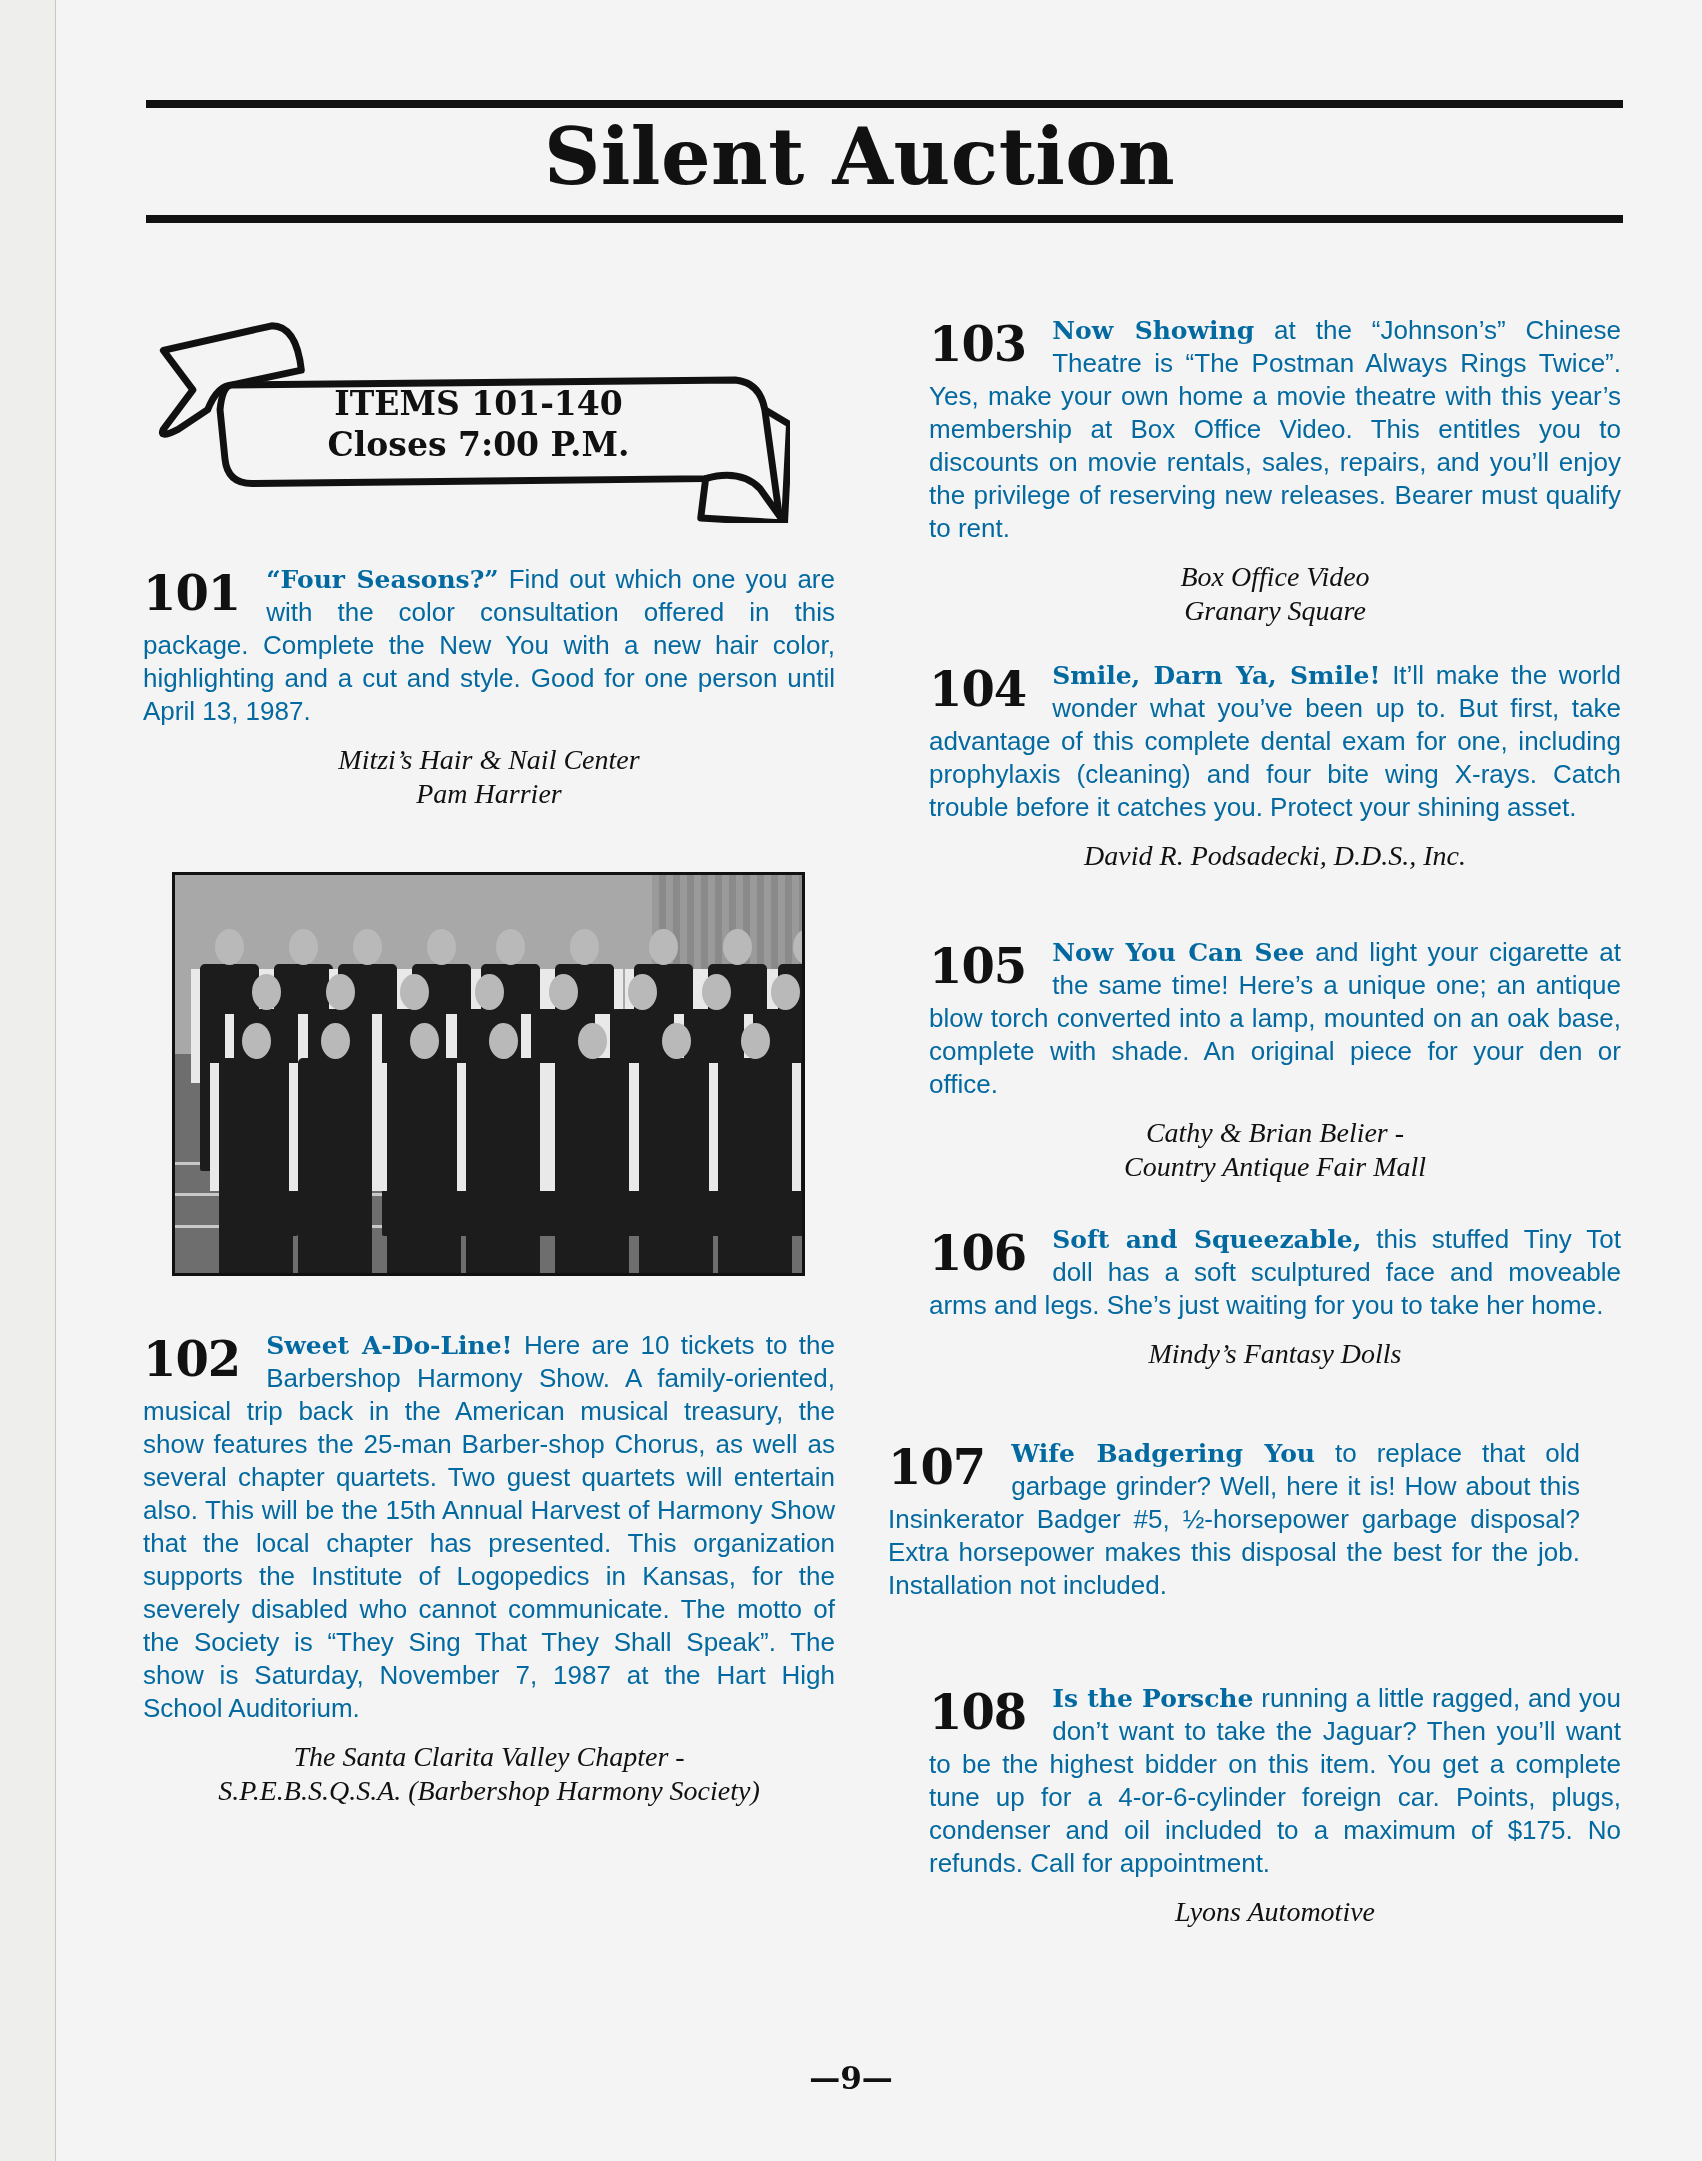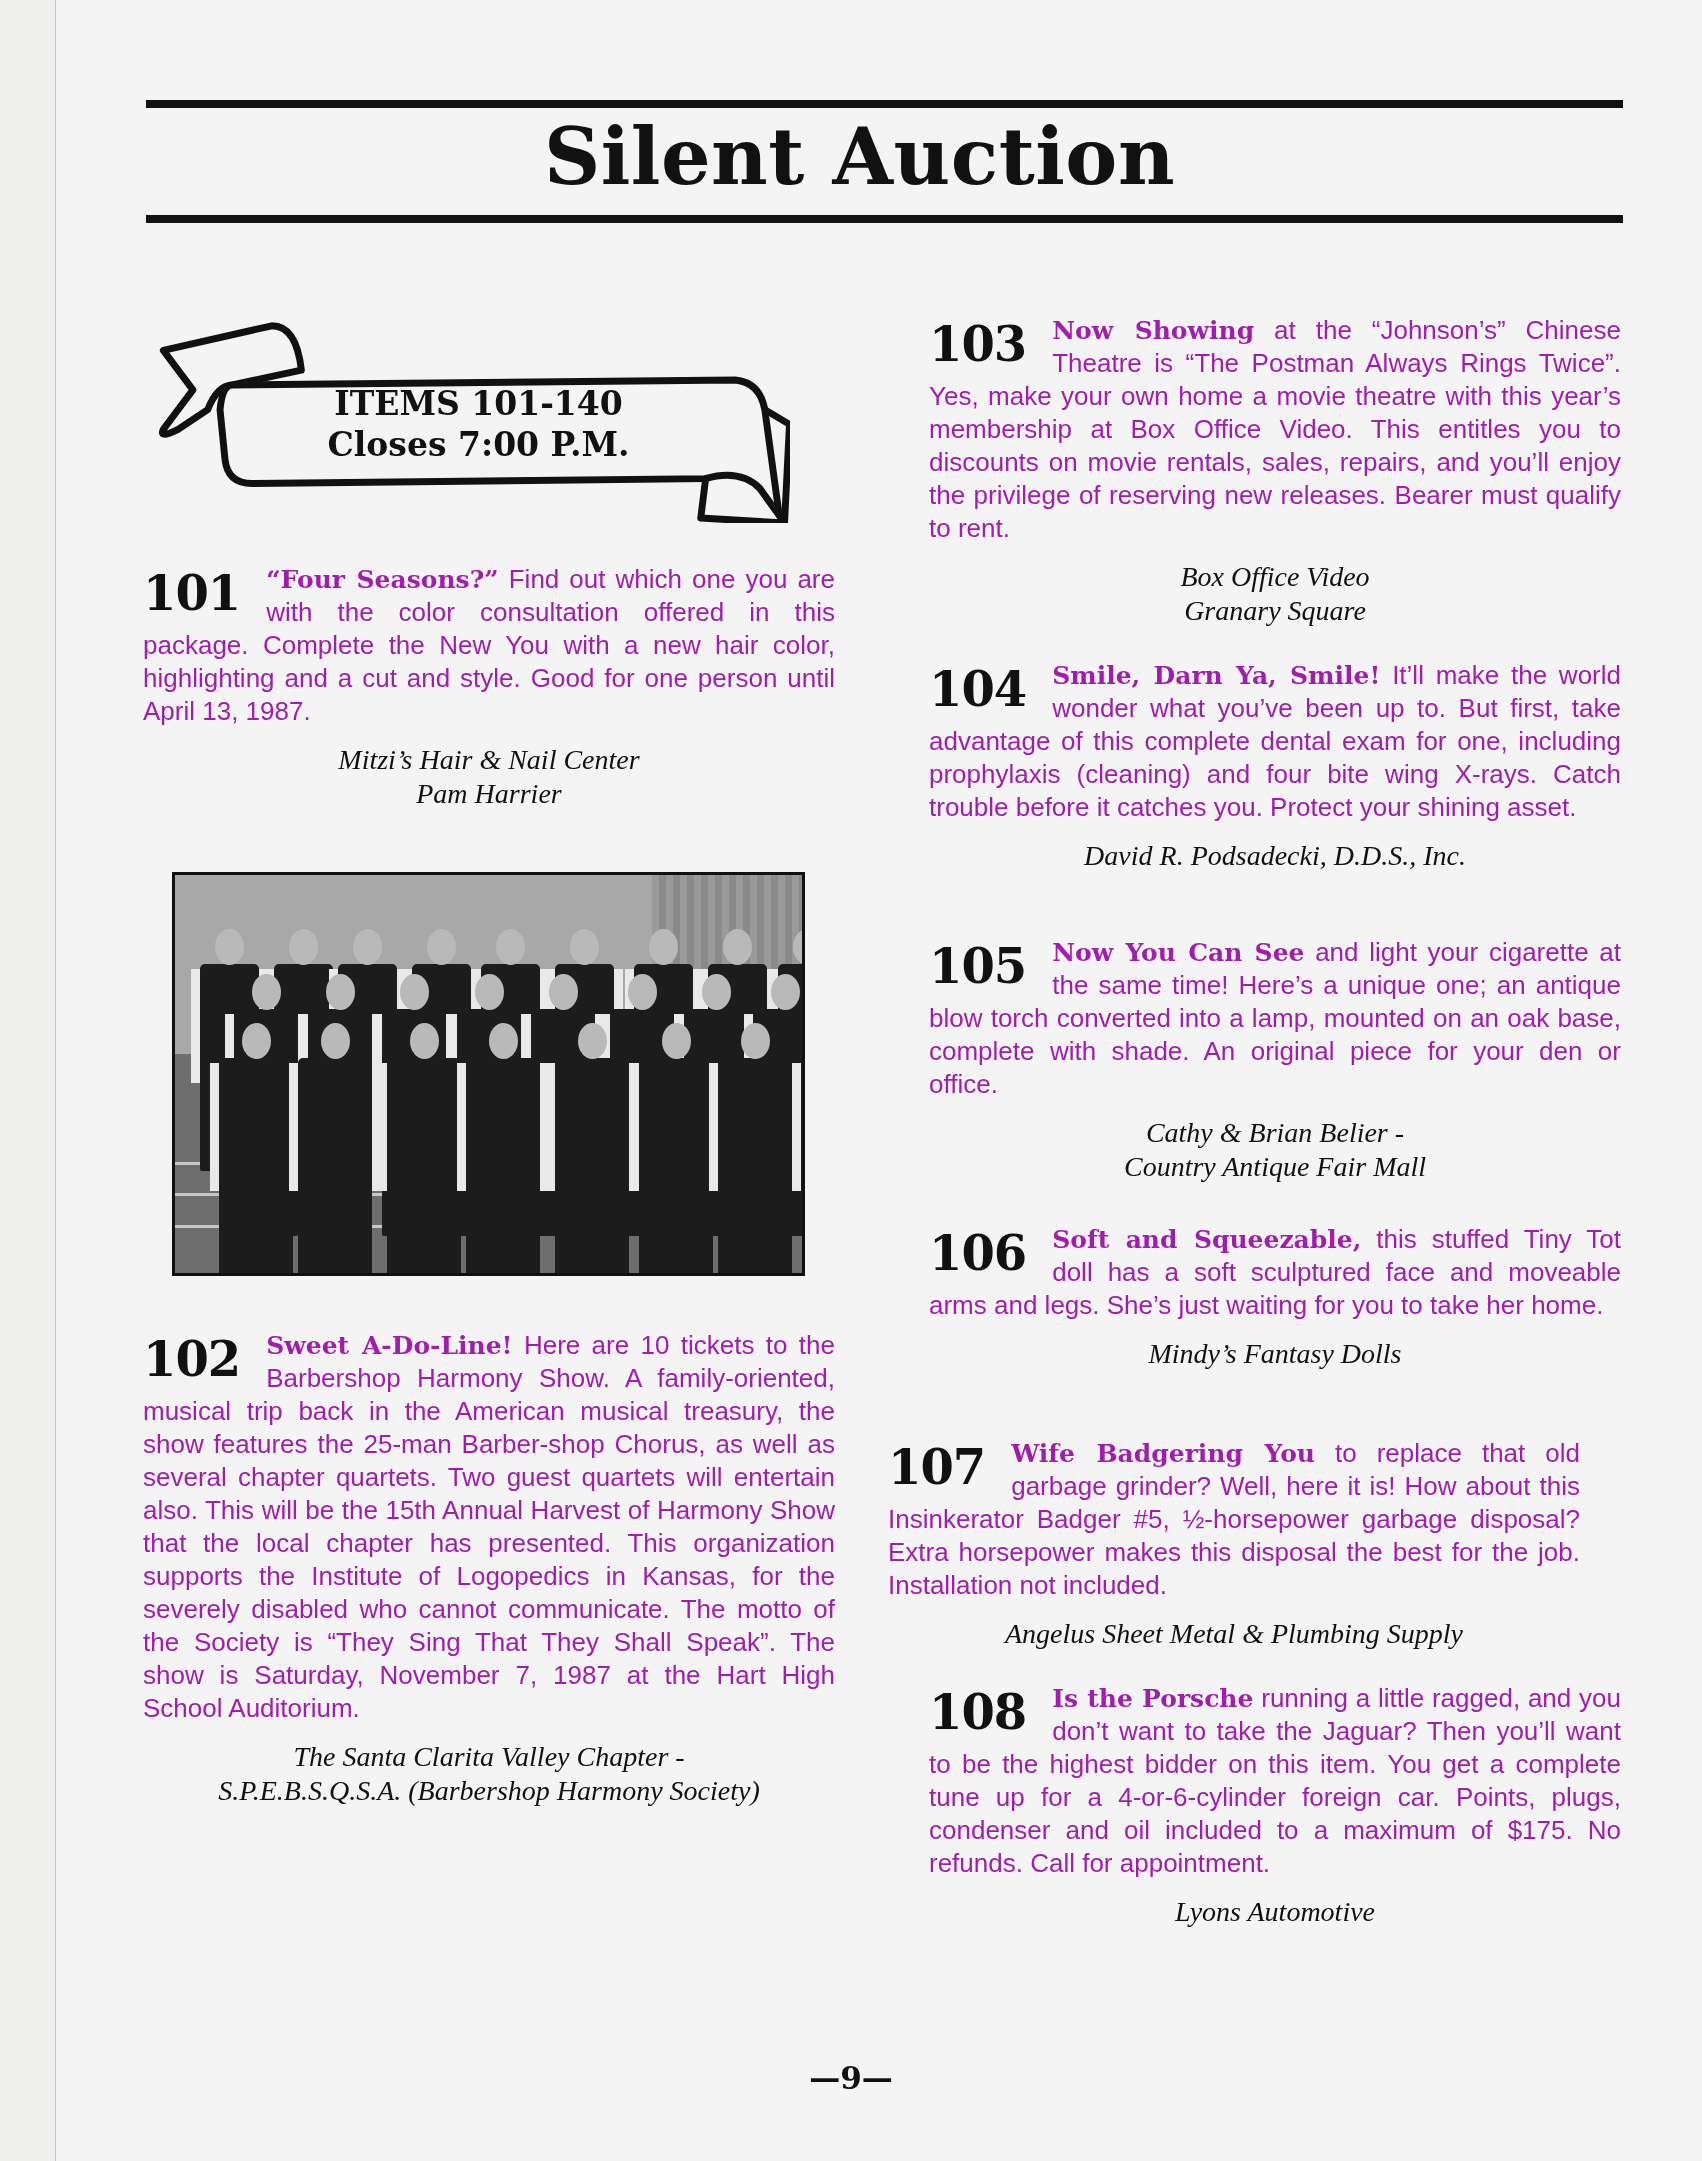--- a/index.html
+++ b/index.html
@@ -29,21 +29,21 @@
   .banner-text {
     position: absolute; left: 59px; width: 543px; top: 72px; text-align: center;
     font-family: "DejaVu Serif", serif; font-weight: bold; font-size: 33px; line-height: 41px;
   }
   .item { position: absolute; left: 0; width: 692px; }
   .item-number {
     float: left; font-family: "DejaVu Serif", serif; font-weight: bold;
     font-size: 48px; line-height: 54px; margin: 3px 26px 0 0; letter-spacing: -1px;
   }
   .item-body {
-    font-size: 26px; line-height: 33px; text-align: justify; color: #a21caf;
+    font-size: 26px; line-height: 33px; text-align: justify; color: #0369a1;
   }
   .item-title {
     font-family: "DejaVu Serif", serif; font-weight: bold; font-size: 25px;
   }
   .donor {
     text-align: center; font-family: "Liberation Serif", serif; font-style: italic;
     font-size: 28px; line-height: 34px; margin-top: 15px;
   }
   .photo {
     position: absolute; left: 172px; top: 872px; width: 627px; height: 398px;
@@ -266,23 +266,20 @@
   <div class="item-number">106</div>
   <div class="item-body"><span class="item-title">Soft and Squeezable,</span><span> this stuffed Tiny Tot doll has a soft sculptured face and moveable arms and legs. She’s just waiting for you to take her home.</span></div>
   <div class="donor">
     <div>Mindy’s Fantasy Dolls</div>
   </div>
 </div>
 
 <div class="item" style="left:888px; top:1437px;">
   <div class="item-number">107</div>
   <div class="item-body"><span class="item-title">Wife Badgering You</span><span> to replace that old garbage grinder? Well, here it is! How about this Insinkerator Badger #5, ½-horsepower garbage disposal? Extra horsepower makes this disposal the best for the job. Installation not included.</span></div>
-  <div class="donor">
-    <div>Angelus Sheet Metal &amp; Plumbing Supply</div>
-  </div>
 </div>
 
 <div class="item" style="left:929px; top:1682px;">
   <div class="item-number">108</div>
   <div class="item-body"><span class="item-title">Is the Porsche</span><span> running a little ragged, and you don’t want to take the Jaguar? Then you’ll want to be the highest bidder on this item. You get a complete tune up for a 4-or-6-cylinder foreign car. Points, plugs, condenser and oil included to a maximum of $175. No refunds. Call for appointment.</span></div>
   <div class="donor">
     <div>Lyons Automotive</div>
   </div>
 </div>
 

